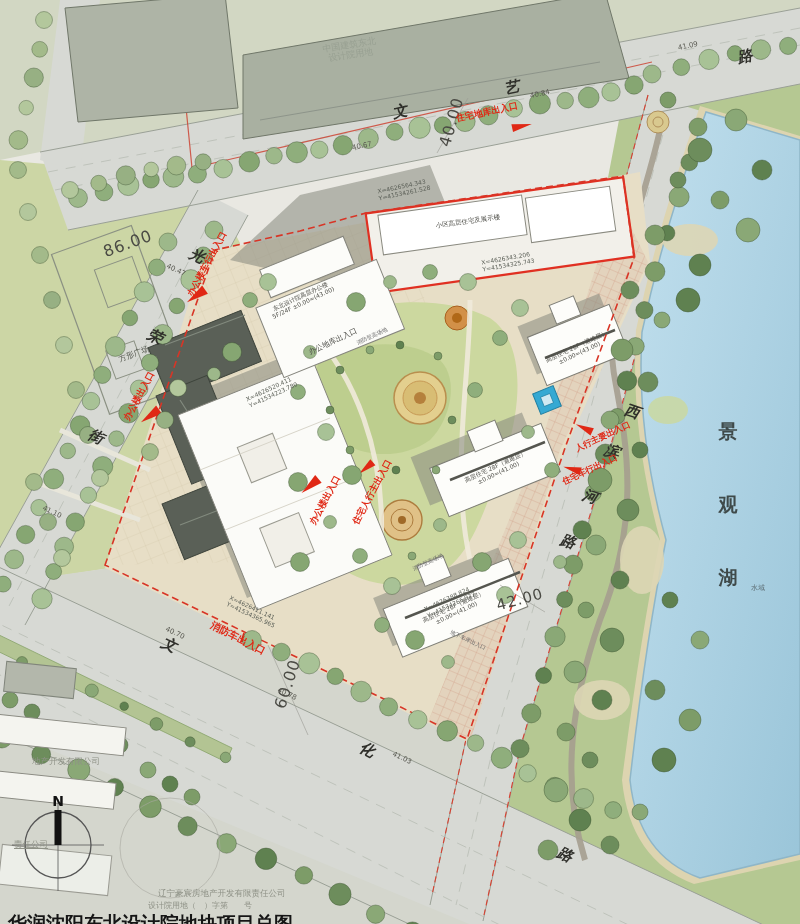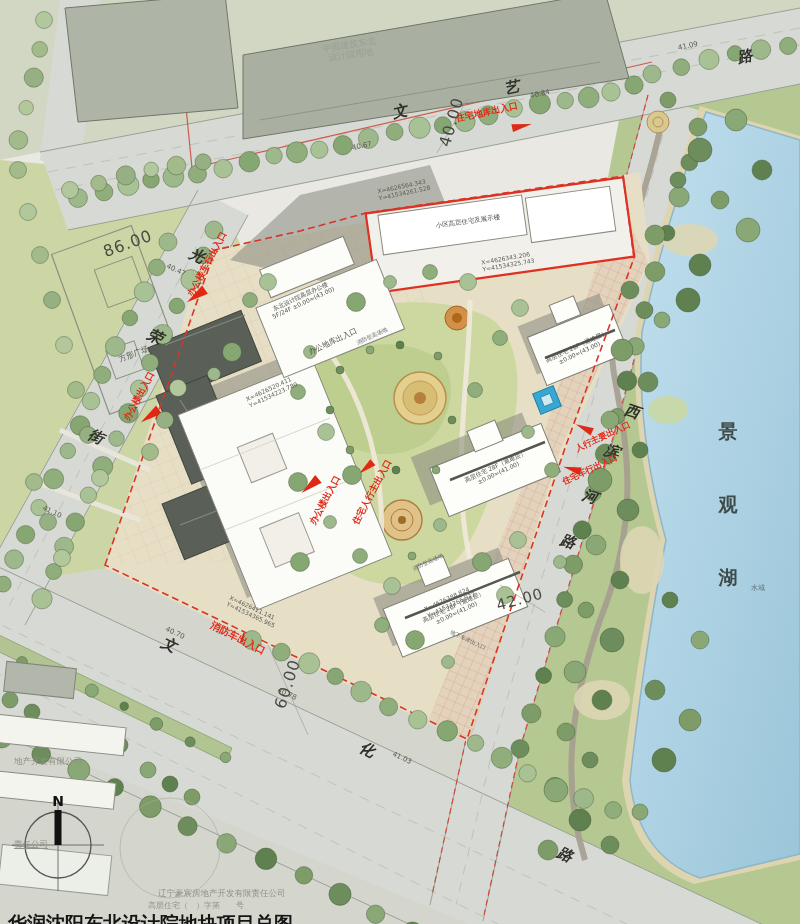--- a/index.html
+++ b/index.html
@@ -502,22 +502,22 @@
   <div>X=4626388.824</div>
   <div>Y=41534266.972</div>
 </div>
 <div class="lbl ctr coord" style="left:252px;top:612px;transform:translate(-50%,-50%) rotate(25deg)">
   <div>X=4626411.141</div>
   <div>Y=41534365.965</div>
 </div>
 
 <div class="lbl ctr" style="left:58px;top:801px;font-size:14px;font-weight:bold;color:#111">N</div>
 
-<div class="lbl tb-faint" style="left:14px;top:757px;text-align:right;">地产开发有限公司</div>
+<div class="lbl tb-faint" style="left:32px;top:757px;text-align:right;">地产开发有限公司</div>
 <div class="lbl tb-faint" style="left:14px;top:840px;text-decoration:underline;">责任公司</div>
 
 <div id="titleblock">
   <div class="tb-faint" style="margin-left:150px;">辽宁豪宸房地产开发有限责任公司</div>
-  <div class="tb-faint" style="margin-left:140px;font-size:8px;">高层住宅（　）字第　　号</div>
+  <div class="tb-faint" style="margin-left:140px;font-size:8px;">设计院用地（　）字第　　号</div>
   <div id="maintitle">华润沈阳东北设计院地块项目总图</div>
 </div>
 
 </div>
 
 </body></html>

